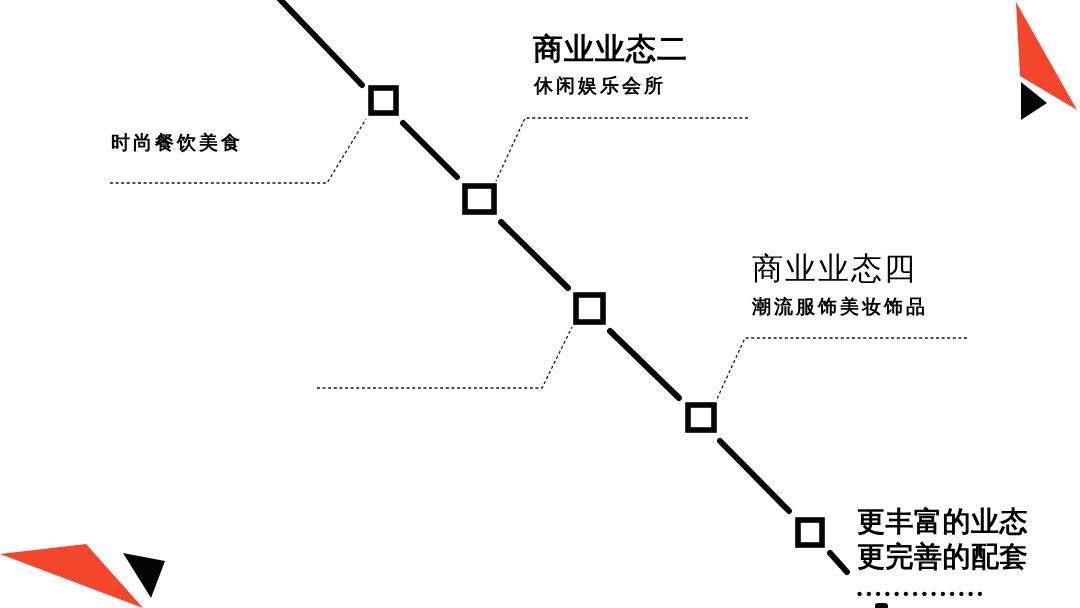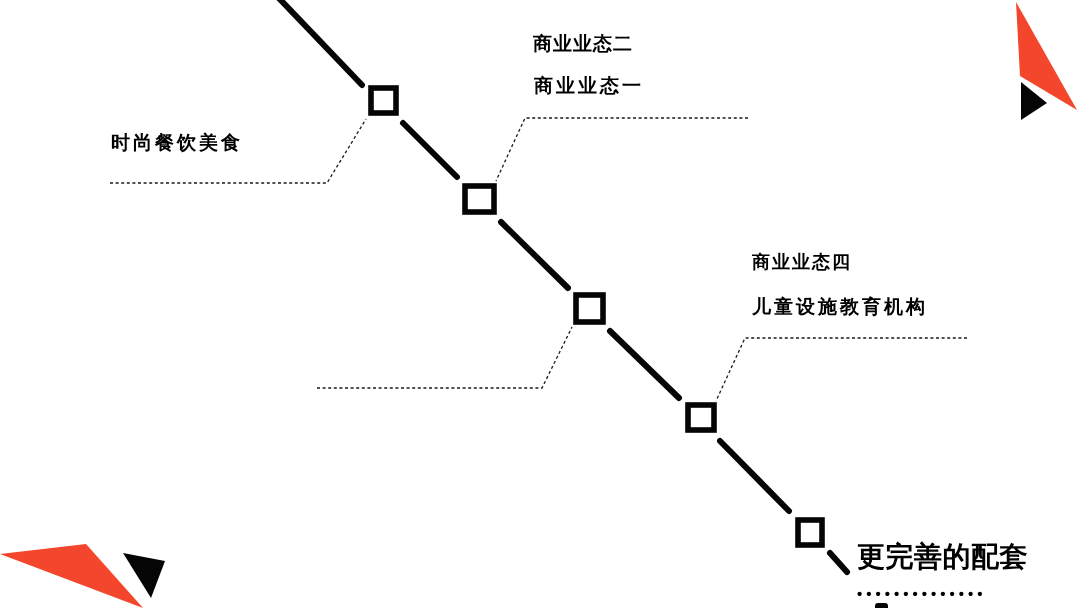--- a/index.html
+++ b/index.html
@@ -11,24 +11,24 @@
     font-family:"Liberation Sans","DejaVu Sans",sans-serif;
     color:#000;
   }
   #shapes { position:absolute; left:0; top:0; width:1080px; height:608px; }
 
   .trunk   { stroke:#050505; stroke-width:6; stroke-linecap:round; fill:none; }
   .leader  { stroke:#1a1a1a; stroke-width:1.3; fill:none; stroke-dasharray:3 2.6; }
   .node-sq { fill:#ffffff; stroke:#050505; stroke-width:5.6; }
 
   .label-title {
-    position:absolute; font-size:19px; font-weight:800;
+    position:absolute; font-size:30px; font-weight:800;
     letter-spacing:1px; line-height:1; white-space:nowrap;
   }
-  .label-title.regular { font-weight:700; letter-spacing:2px; font-size:18px; }
+  .label-title.regular { font-weight:400; letter-spacing:2px; font-size:31px; }
   .label-sub {
     position:absolute; font-size:19px; font-weight:700;
     letter-spacing:3px; line-height:1; white-space:nowrap;
   }
   .big-line {
     position:absolute; font-size:28px; font-weight:800;
     letter-spacing:0.5px; line-height:1; white-space:nowrap;
   }
   .dots-row {
     position:absolute; font-size:15px; font-weight:900;
@@ -66,23 +66,24 @@
 
     <polygon fill="#F4462C" points="1016,2 1020,76 1077,110"></polygon>
     <polygon fill="#050505" points="1021,82 1021,120 1047,103"></polygon>
     <polygon fill="#F4462C" points="0,554 86,544 143,608"></polygon>
     <polygon fill="#050505" points="123,553 165,561 151,598"></polygon>
   </svg>
 
   <div class="label-sub" style="left:111px; top:133px;">时尚餐饮美食</div>
 
   <div class="label-title" style="left:533px; top:34px;">商业业态二</div>
-  <div class="label-sub" style="left:534px; top:76px;">商业业态一</div>
+  <div class="label-sub" style="left:534px; top:76px;">休闲娱乐会所</div>
 
 
   <div class="label-title regular" style="left:752px; top:253px;">商业业态四</div>
-  <div class="label-sub" style="left:752px; top:297px;">儿童设施教育机构</div>
+  <div class="label-sub" style="left:752px; top:297px;">潮流服饰美妆饰品</div>
 
+  <div class="big-line" style="left:857px; top:508px;">更丰富的业态</div>
   <div class="big-line" style="left:857px; top:543px;">更完善的配套</div>
   <div class="dots-row" style="left:857px; top:586px;">••••••••••••••</div>
   <div class="cropped-glyph"></div>
 
 </div>
 
 </body></html>

